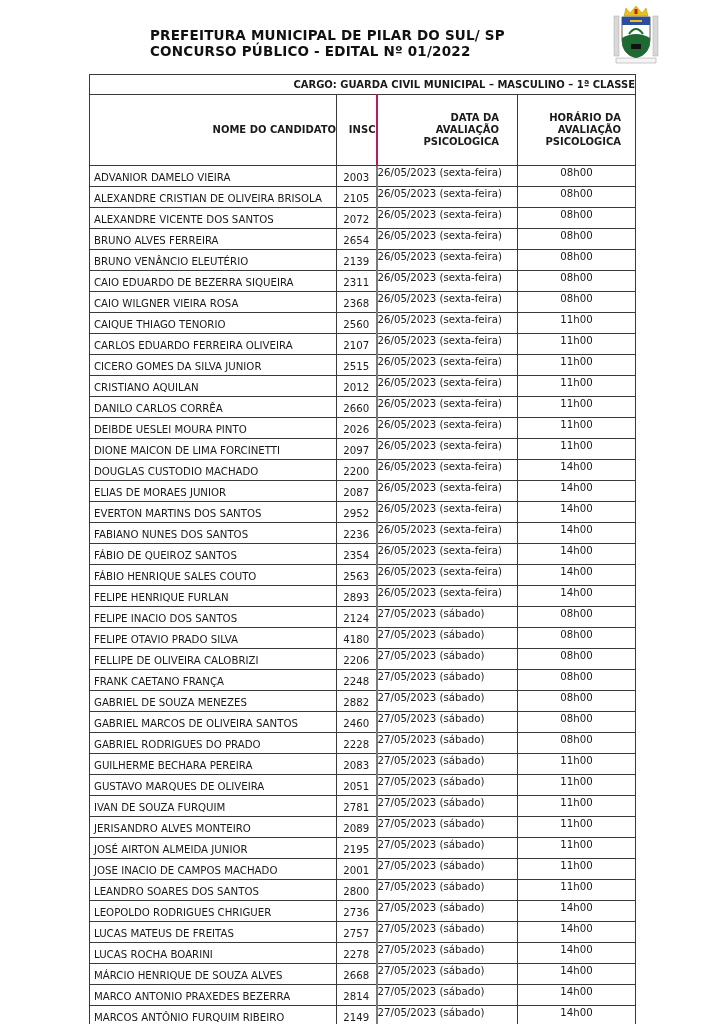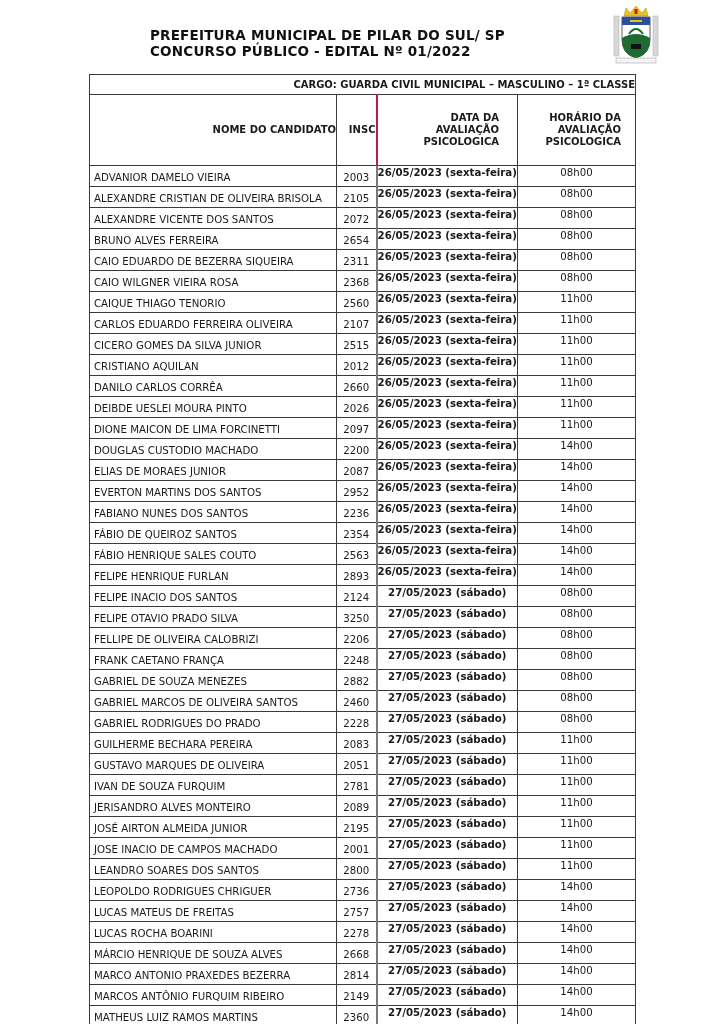--- a/index.html
+++ b/index.html
@@ -8,21 +8,21 @@
   .t1 { top: 27px; }
   .t2 { top: 43px; }
   .crest { position: absolute; left: 612px; top: 4px; width: 48px; height: 62px; }
   table { position: absolute; left: 89px; top: 74px; width: 546px; border-collapse: collapse; table-layout: fixed; }
   td, th { border: 1px solid #3a3a3a; padding: 0; height: 18px; font-size: 10.2px; overflow: hidden; white-space: nowrap; }
   th { font-weight: bold; text-align: right; line-height: 12px; font-size: 10px; }
   .cargo th { height: 19px; }
   .heads th { height: 36px; }
   td.nome { text-align: left; padding-left: 4px; padding-top: 2px; }
   td.insc { text-align: center; padding-top: 2px; border-right: 2px solid #7a7a7a; }
-  td.data { text-align: center; vertical-align: top; padding-top: 1px; font-weight: bold; }
+  td.data { vertical-align: top; padding-top: 1px; }
   td.hora { text-align: center; vertical-align: top; padding-top: 1px; }
   col.c1 { width: 247px; } col.c2 { width: 40px; } col.c3 { width: 141px; } col.c4 { width: 118px; }
 </style>
 </head>
 <body>
 
 <div class="title t1">PREFEITURA MUNICIPAL DE PILAR DO SUL/ SP</div>
 <div class="title t2">CONCURSO PÚBLICO - EDITAL Nº 01/2022</div>
 
 <svg class="crest" viewBox="0 0 48 62">
@@ -76,20 +76,26 @@
         <td class="data">26/05/2023 (sexta-feira)</td>
         <td class="hora">08h00</td>
       </tr>
       <tr>
         <td class="nome">BRUNO ALVES FERREIRA</td>
         <td class="insc">2654</td>
         <td class="data">26/05/2023 (sexta-feira)</td>
         <td class="hora">08h00</td>
       </tr>
       <tr>
+        <td class="nome">BRUNO VENÂNCIO ELEUTÉRIO</td>
+        <td class="insc">2139</td>
+        <td class="data">26/05/2023 (sexta-feira)</td>
+        <td class="hora">08h00</td>
+      </tr>
+      <tr>
         <td class="nome">CAIO EDUARDO DE BEZERRA SIQUEIRA</td>
         <td class="insc">2311</td>
         <td class="data">26/05/2023 (sexta-feira)</td>
         <td class="hora">08h00</td>
       </tr>
       <tr>
         <td class="nome">CAIO WILGNER VIEIRA ROSA</td>
         <td class="insc">2368</td>
         <td class="data">26/05/2023 (sexta-feira)</td>
         <td class="hora">08h00</td>
@@ -179,21 +185,21 @@
         <td class="hora">14h00</td>
       </tr>
       <tr>
         <td class="nome">FELIPE INACIO DOS SANTOS</td>
         <td class="insc">2124</td>
         <td class="data">27/05/2023 (sábado)</td>
         <td class="hora">08h00</td>
       </tr>
       <tr>
         <td class="nome">FELIPE OTAVIO PRADO SILVA</td>
-        <td class="insc">3250</td>
+        <td class="insc">4180</td>
         <td class="data">27/05/2023 (sábado)</td>
         <td class="hora">08h00</td>
       </tr>
       <tr>
         <td class="nome">FELLIPE DE OLIVEIRA CALOBRIZI</td>
         <td class="insc">2206</td>
         <td class="data">27/05/2023 (sábado)</td>
         <td class="hora">08h00</td>
       </tr>
       <tr>

